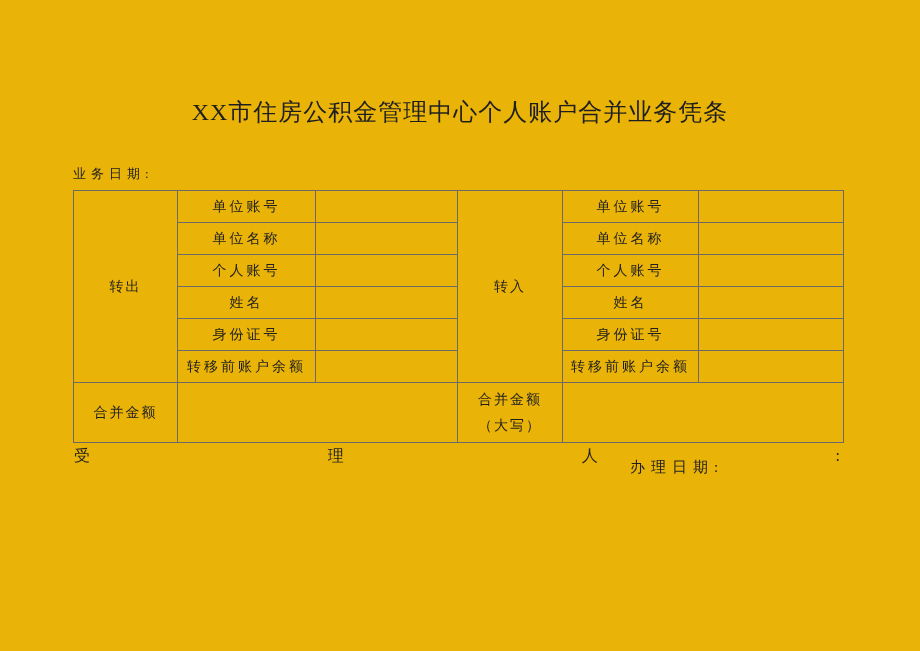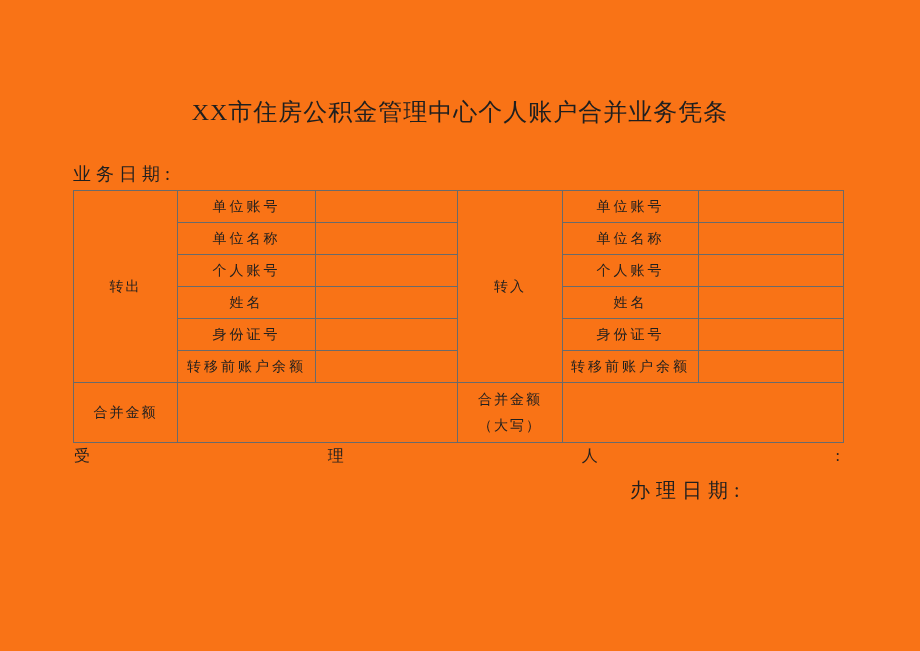--- a/index.html
+++ b/index.html
@@ -1,20 +1,20 @@
 <!DOCTYPE html>
 <html><head>
 <meta charset="utf-8">
 <style>
   html, body { margin: 0; padding: 0; background: #ffffff; }
   .page {
     position: relative;
     width: 920px;
     height: 651px;
-    background: #f97316;
+    background: #eab308;
     color: #1f1f1f;
     font-family: "Liberation Serif", "DejaVu Serif", serif;
     overflow: hidden;
   }
   .title {
     position: absolute;
     top: 97px;
     left: 0;
     width: 100%;
     margin: 0;
@@ -24,21 +24,21 @@
     letter-spacing: 1px;
     line-height: 30px;
   }
   .header-row {
     position: absolute;
     top: 164px;
     left: 73px;
     width: 775px;
     display: flex;
     justify-content: space-between;
-    font-size: 18px;
+    font-size: 13px;
     line-height: 20px;
   }
   .hdr-date  { letter-spacing: 5px; }
   .hdr-serial { letter-spacing: 13px; }
   .hdr-val { display: inline-block; min-width: 10px; }
 
   table.merge-table {
     position: absolute;
     top: 190px;
     left: 73px;
@@ -82,23 +82,23 @@
     top: 447px;
     left: 74px;
     width: 766px;
     display: flex;
     justify-content: space-between;
     font-size: 16px;
     line-height: 18px;
   }
   .handle-date {
     position: absolute;
-    top: 481px;
+    top: 458px;
     left: 630px;
-    font-size: 20px;
+    font-size: 15px;
     letter-spacing: 6px;
     line-height: 19px;
   }
 </style>
 </head>
 <body>
 
 <div class="page">
 
   <h1 class="title">XX市住房公积金管理中心个人账户合并业务凭条</h1>

